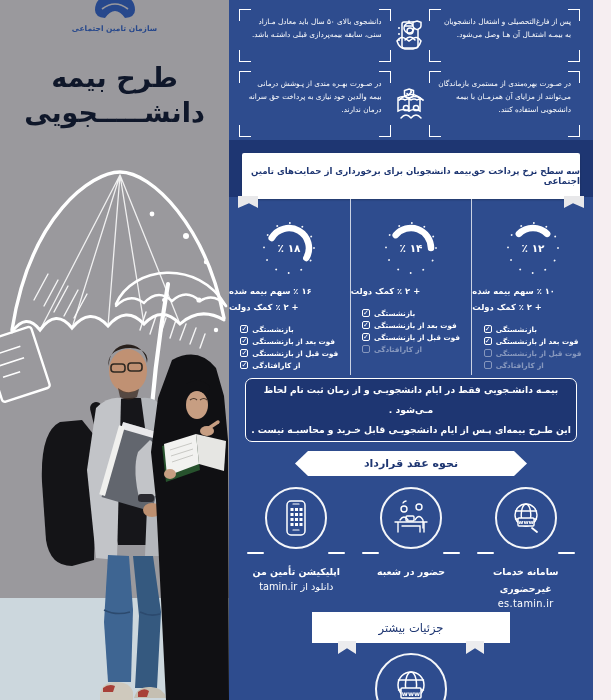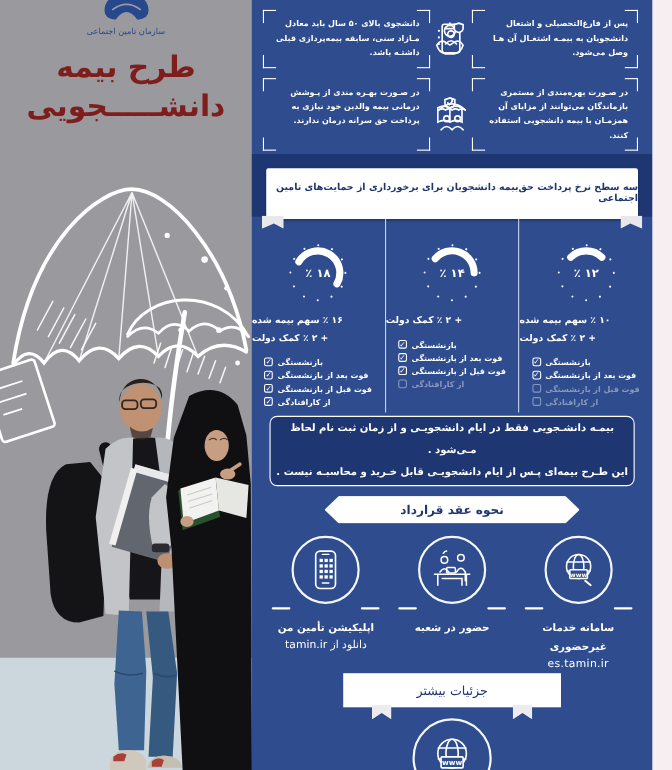--- a/index.html
+++ b/index.html
@@ -2,33 +2,33 @@
 <html lang="fa"><head>
 <meta charset="utf-8">
 <style>
   html,body{margin:0;padding:0;background:#e9e9e9;}
   *{box-sizing:border-box;font-family:"DejaVu Sans","Liberation Sans",sans-serif;}
   .stage{position:relative;width:611px;height:700px;overflow:hidden;background:#2e4c8e;}
 
   
   .left-panel{position:absolute;left:0;top:0;width:229px;height:700px;background:#9a999d;overflow:hidden;}
   .org-logo{position:absolute;top:-5px;left:50%;transform:translateX(-50%);text-align:center;width:140px;}
-  .org-name{margin-top:1px;font-size:7.5px;font-weight:normal;color:#27488c;letter-spacing:.3px;}
-  .panel-title{position:absolute;top:44px;width:100%;text-align:center;color:#7f1d1d;font-weight:800;font-size:27px;line-height:1.3;direction:rtl;}
+  .org-name{margin-top:1px;font-size:7.5px;font-weight:bold;color:#27488c;letter-spacing:.3px;}
+  .panel-title{position:absolute;top:60px;width:100%;text-align:center;color:#0f172a;font-weight:800;font-size:27px;line-height:1.3;direction:rtl;}
   .photo-svg{position:absolute;left:0;top:0;filter:blur(.35px);}
 
   
   .right-strip{position:absolute;left:593px;top:0;width:18px;height:700px;background:#f6eef1;}
 
   
   .blue-panel{position:absolute;left:229px;top:0;width:364px;height:700px;background:#2e4c8e;color:#fff;}
 
   
   .info-grid{position:absolute;top:9px;left:10px;right:13px;height:128px;display:grid;grid-template-columns:1fr 1fr;column-gap:38px;row-gap:9px;direction:rtl;}
-  .info-box{position:relative;padding:6px 9px;font-size:7.3px;font-weight:bold;line-height:1.8;text-align:right;direction:rtl;
+  .info-box{position:relative;padding:6px 9px;font-size:7.3px;font-weight:normal;line-height:1.8;text-align:right;direction:rtl;
     background:
       linear-gradient(#fff,#fff) left top/12px 1px no-repeat,
       linear-gradient(#fff,#fff) left top/1px 12px no-repeat,
       linear-gradient(#fff,#fff) right top/12px 1px no-repeat,
       linear-gradient(#fff,#fff) right top/1px 12px no-repeat,
       linear-gradient(#fff,#fff) left bottom/12px 1px no-repeat,
       linear-gradient(#fff,#fff) left bottom/1px 12px no-repeat,
       linear-gradient(#fff,#fff) right bottom/12px 1px no-repeat,
       linear-gradient(#fff,#fff) right bottom/1px 12px no-repeat;}
   .side-icon{position:absolute;top:50%;transform:translateY(-50%);width:32px;height:34px;}

